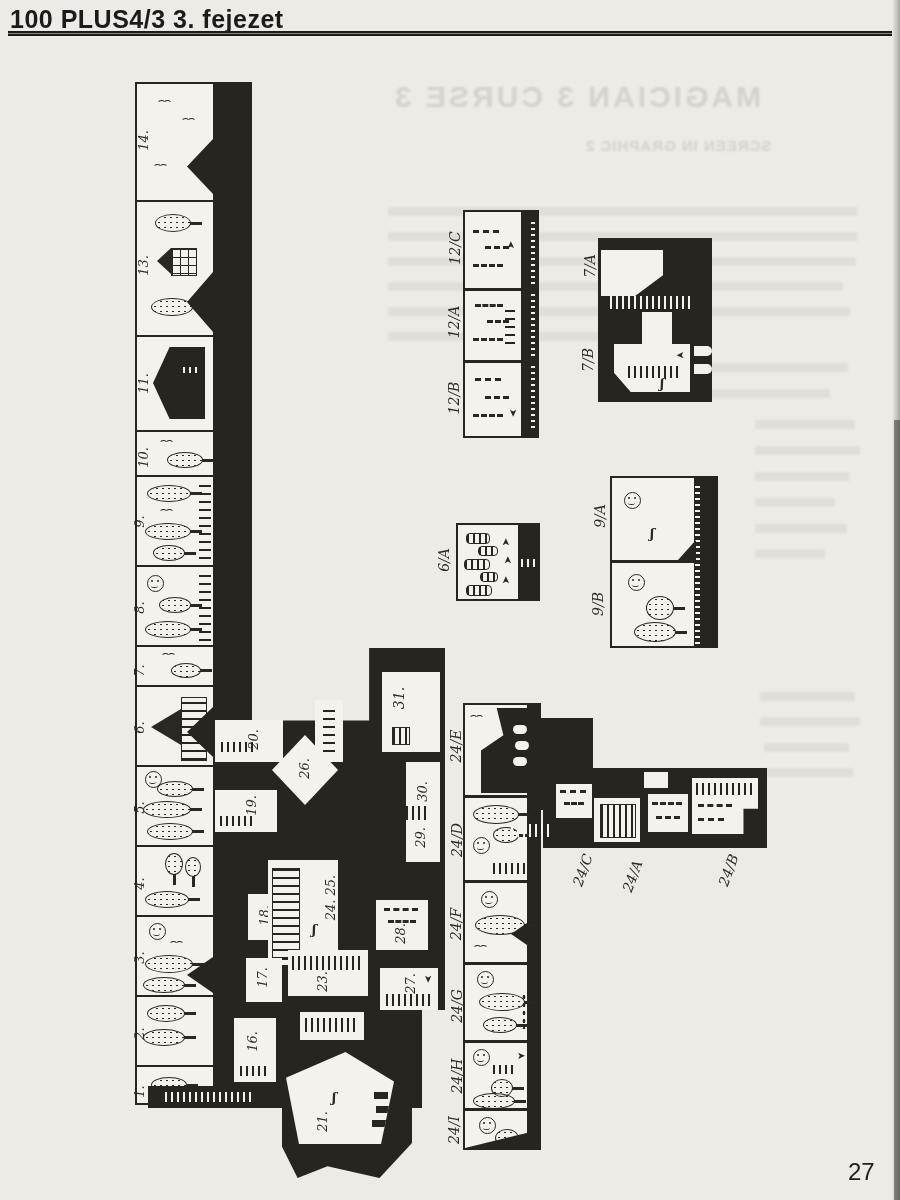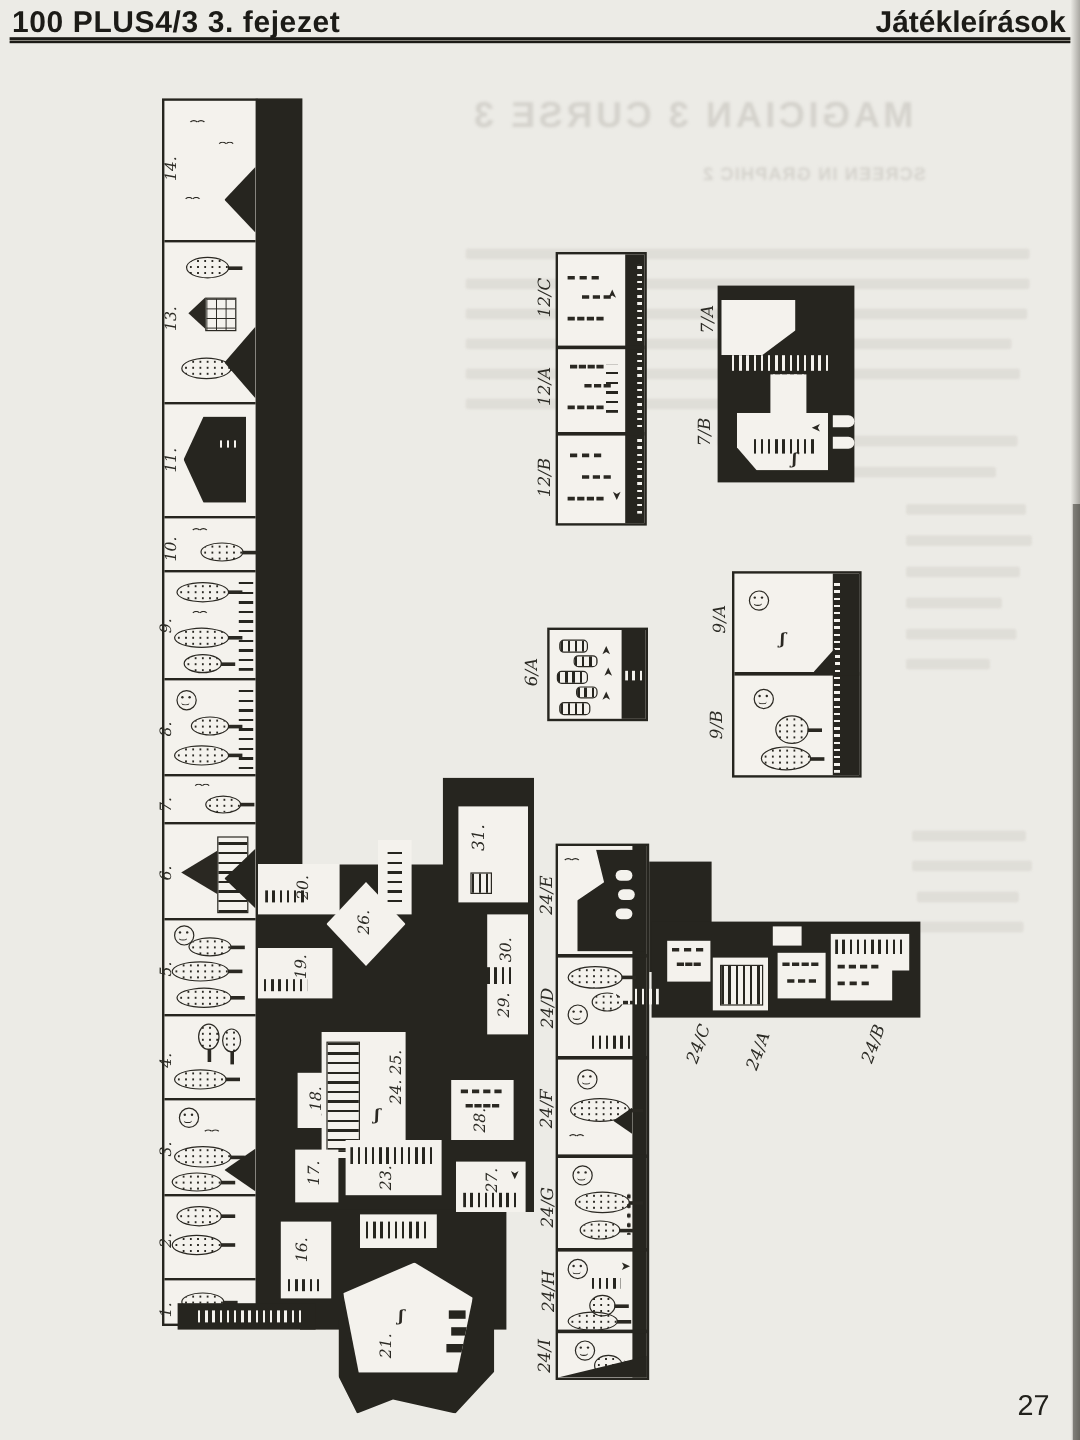--- a/index.html
+++ b/index.html
@@ -52,21 +52,20 @@
   
   .edge-r1{right:0;top:0;width:8px;height:1200px;background:linear-gradient(90deg,rgba(0,0,0,0),rgba(45,42,36,.35));}
   .edge-r2{right:0;top:420px;width:6px;height:780px;background:rgba(40,38,32,.5);}
 </style>
 </head>
 <body>
 
 <div class="page">
 
   <div class="abs hdr-left">100 PLUS4/3  3. fejezet</div>
-  <div class="abs hdr-right">Játékleírások</div>
   <div class="abs hdr-rule"></div>
 
   <div class="abs gtitle" style="left:392px;top:80px;font-size:30px;letter-spacing:3px;">MAGICIAN 3 CURSE 3</div>
   <div class="abs gtitle" style="left:585px;top:137px;font-size:15px;letter-spacing:1px;">SCREEN IN GRAPHIC 2</div>
   <div class="abs gline" style="left:388px;top:207px;width:470px;"></div>
   <div class="abs gline" style="left:388px;top:232px;width:470px;"></div>
   <div class="abs gline" style="left:388px;top:257px;width:468px;"></div>
   <div class="abs gline" style="left:388px;top:282px;width:455px;"></div>
   <div class="abs gline" style="left:388px;top:307px;width:462px;"></div>
   <div class="abs gline" style="left:388px;top:332px;width:300px;"></div>

